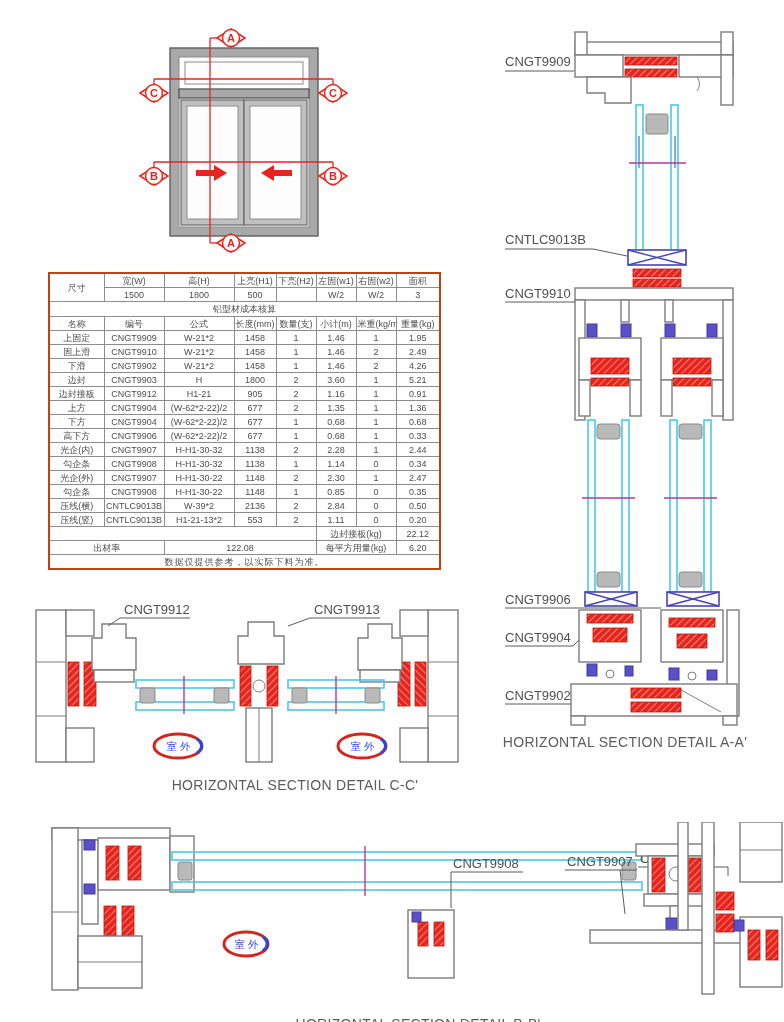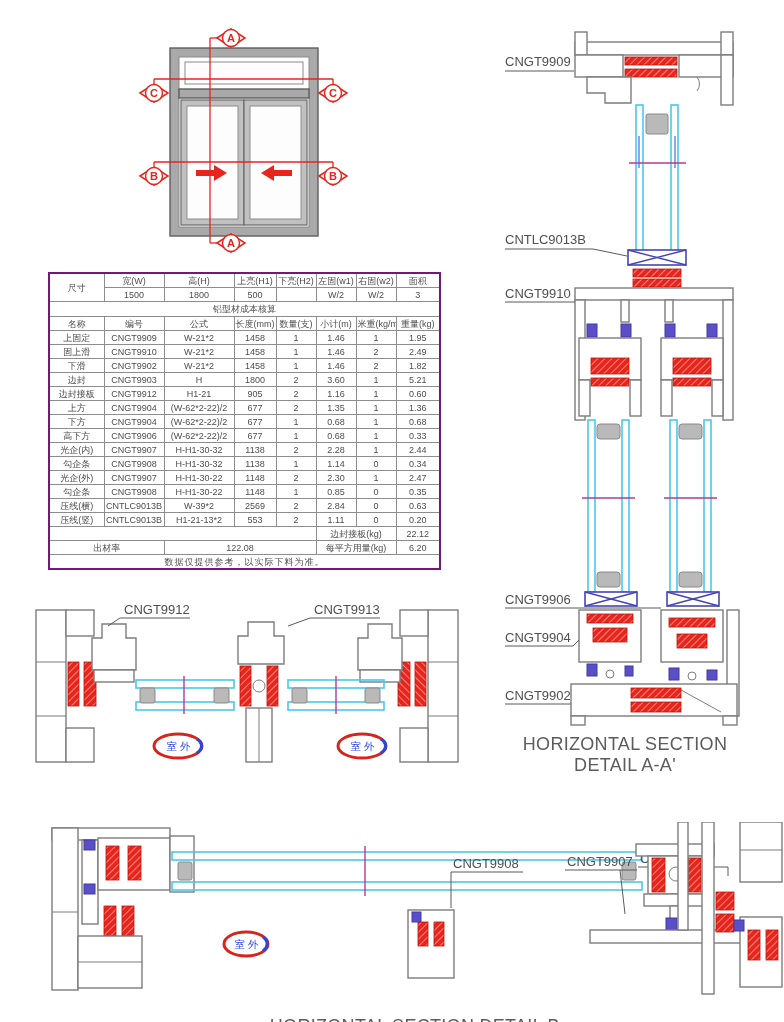--- a/index.html
+++ b/index.html
@@ -2,27 +2,27 @@
 <html><head>
 <meta charset="utf-8">
 <style>
   html,body{margin:0;padding:0;background:#fff;}
   .sheet{position:relative;width:784px;height:1022px;background:#ffffff;overflow:hidden;
          font-family:"Liberation Sans","DejaVu Sans",sans-serif;}
   .sheet svg{position:absolute;}
 
   
   table.spec{position:absolute;left:48px;top:272px;width:391px;border-collapse:collapse;
-             table-layout:fixed;font-size:9px;color:#4d4d4d;border:2px solid #701a75;}
+             table-layout:fixed;font-size:9px;color:#4d4d4d;border:2px solid #c2410c;}
   .spec td{border:1px solid #8d8d8d;text-align:center;padding:0 1px;height:13px;
            line-height:12px;overflow:hidden;white-space:nowrap;}
   .spec tr.title td{height:14px;}
   .spec td.note{letter-spacing:1px;}
 
-  .caption{position:absolute;color:#5c5c5c;font-size:18px;text-align:center;letter-spacing:.3px;}
+  .caption{position:absolute;color:#5c5c5c;font-size:14px;text-align:center;letter-spacing:.3px;}
 
   
   .p {fill:#ffffff;stroke:#7d7d7d;stroke-width:1.4;}
   .p2{fill:none;stroke:#7d7d7d;stroke-width:1;}
   .s {fill:#b9b9b9;stroke:#8a8a8a;stroke-width:1;}
   .g {fill:none;stroke:#49c9ea;stroke-width:1.6;}
   .x {fill:#ffffff;stroke:#4545b4;stroke-width:1.6;}
   .xl{fill:none;stroke:#4545b4;stroke-width:1.4;}
   .v {fill:#5a4fc4;stroke:#423aa6;stroke-width:1;}
   .rr{stroke:#c01208;stroke-width:.8;}
@@ -294,41 +294,41 @@
           <td>2.49</td>
         </tr>
         <tr>
           <td>下滑</td>
           <td>CNGT9902</td>
           <td>W-21*2</td>
           <td>1458</td>
           <td>1</td>
           <td>1.46</td>
           <td>2</td>
-          <td>1.82</td>
+          <td>4.26</td>
         </tr>
         <tr>
           <td>边封</td>
           <td>CNGT9903</td>
           <td>H</td>
           <td>1800</td>
           <td>2</td>
           <td>3.60</td>
           <td>1</td>
           <td>5.21</td>
         </tr>
         <tr>
           <td>边封接板</td>
           <td>CNGT9912</td>
           <td>H1-21</td>
           <td>905</td>
           <td>2</td>
           <td>1.16</td>
           <td>1</td>
-          <td>0.60</td>
+          <td>0.91</td>
         </tr>
         <tr>
           <td>上方</td>
           <td>CNGT9904</td>
           <td>(W-62*2-22)/2</td>
           <td>677</td>
           <td>2</td>
           <td>1.35</td>
           <td>1</td>
           <td>1.36</td>
@@ -390,25 +390,25 @@
           <td>1148</td>
           <td>1</td>
           <td>0.85</td>
           <td>0</td>
           <td>0.35</td>
         </tr>
         <tr>
           <td>压线(横)</td>
           <td>CNTLC9013B</td>
           <td>W-39*2</td>
-          <td>2569</td>
+          <td>2136</td>
           <td>2</td>
           <td>2.84</td>
           <td>0</td>
-          <td>0.63</td>
+          <td>0.50</td>
         </tr>
         <tr>
           <td>压线(竖)</td>
           <td>CNTLC9013B</td>
           <td>H1-21-13*2</td>
           <td>553</td>
           <td>2</td>
           <td>1.11</td>
           <td>0</td>
           <td>0.20</td>
@@ -483,20 +483,21 @@
       <ellipse class="oval" cx="146" cy="150" rx="24" ry="12"></ellipse>
       <path class="ovalb" d="M165,143 A24,12 0 0 1 165,157"></path>
       <text class="ovalt" x="148" y="154">室外</text>
     </g>
     <g>
       <ellipse class="oval" cx="330" cy="150" rx="24" ry="12"></ellipse>
       <path class="ovalb" d="M349,143 A24,12 0 0 1 349,157"></path>
       <text class="ovalt" x="332" y="154">室外</text>
     </g>
   </svg>
+  <div class="caption" style="left:140px;top:777px;width:310px;">HORIZONTAL SECTION DETAIL C-C'</div>
 
   <svg style="left:40px;top:822px" width="744" height="178" viewBox="0 0 744 178">
     <defs>
       <pattern id="rh3" width="5" height="5" patternUnits="userSpaceOnUse" patternTransform="rotate(45)">
         <rect width="5" height="5" fill="#e8251c"></rect>
           <line x1="0" y1="0" x2="0" y2="5" stroke="#ff9d97" stroke-width="1.6"></line>
       </pattern>
     </defs>
     <g>
       <rect class="p" x="12" y="6" width="118" height="12"></rect>

